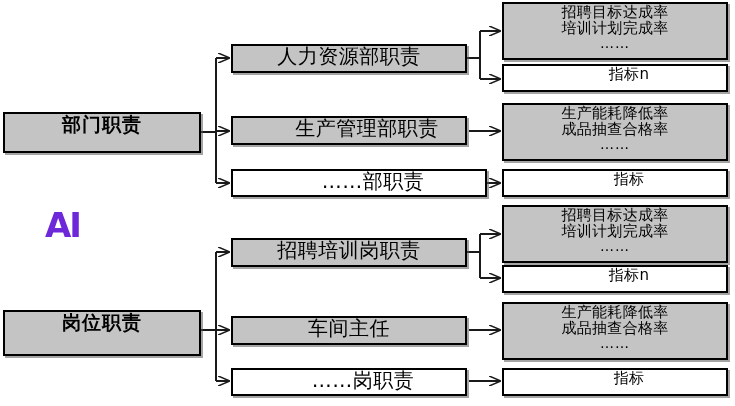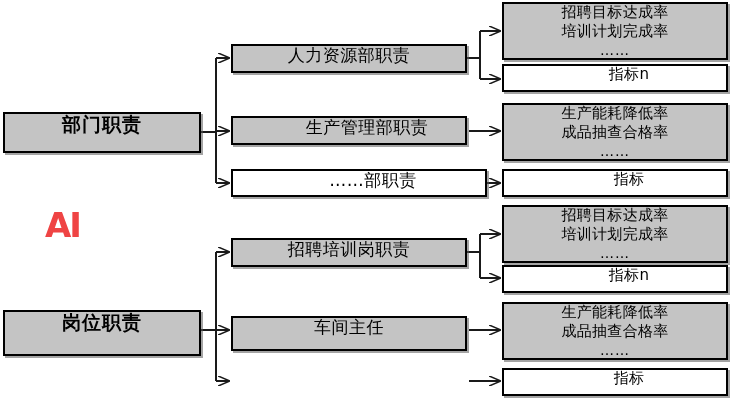--- a/index.html
+++ b/index.html
@@ -15,50 +15,50 @@
     overflow: hidden;
     font-family: "DejaVu Sans", "Liberation Sans", sans-serif;
   }
   .node {
     position: absolute;
     box-sizing: border-box;
     border: 2px solid #000000;
     display: flex;
     flex-direction: column;
     align-items: center;
-    justify-content: space-between;
+    justify-content: flex-start;
     text-align: center;
     color: #000000;
     line-height: 1.08;
     white-space: pre;
   }
   .node.gray { background: #c4c4c4; }
   .node.white { background: #ffffff; padding-left: 28px; }
   .node.shadow { box-shadow: 2px 2px 0 0 rgba(90,90,90,0.55); }
   .node .line { display: block; }
   .root {
     font-size: 19px;
     font-weight: bold;
     letter-spacing: 1px;
   }
   .mid {
-    font-size: 17px;
+    font-size: 20px;
     letter-spacing: 0.5px;
   }
   .leaf {
     font-size: 15px;
     letter-spacing: 0.3px;
   }
   .leaf .dots { font-size: 14px; letter-spacing: 1px; }
   .watermark {
     position: absolute;
     font-family: "DejaVu Sans", "Liberation Sans", sans-serif;
     font-weight: bold;
     font-size: 34px;
-    color: #ef4444;
+    color: #6d28d9;
     letter-spacing: -2px;
     line-height: 1;
     user-select: none;
   }
   svg.wires {
     position: absolute;
     left: 0; top: 0;
     width: 735px;
     height: 406px;
     pointer-events: none;
@@ -146,24 +146,27 @@
   <div class="watermark" style="left:45px; top:208px;">AI</div>
 
   <div class="node gray shadow root" style="left:3px; top:310px; width:198px; height:46px;">
     <span class="line">岗位职责</span>
   </div>
 
   <div class="node gray shadow mid" style="left:231px; top:238px; width:236px; height:29px;">
     <span class="line">招聘培训岗职责</span>
   </div>
 
-  <div class="node gray shadow mid" style="left:231px; top:316px; width:236px; height:35px;">
+  <div class="node gray shadow mid" style="left:231px; top:316px; width:236px; height:29px;">
     <span class="line">车间主任</span>
   </div>
 
+  <div class="node white shadow mid" style="left:231px; top:368px; width:236px; height:28px;">
+    <span class="line">……岗职责</span>
+  </div>
 
   <div class="node gray shadow leaf" style="left:502px; top:205px; width:226px; height:58px;">
     <span class="line">招聘目标达成率</span>
     <span class="line">培训计划完成率</span>
     <span class="line dots">……</span>
   </div>
 
   <div class="node white shadow leaf" style="left:502px; top:265px; width:226px; height:28px;">
     <span class="line">指标n</span>
   </div>

